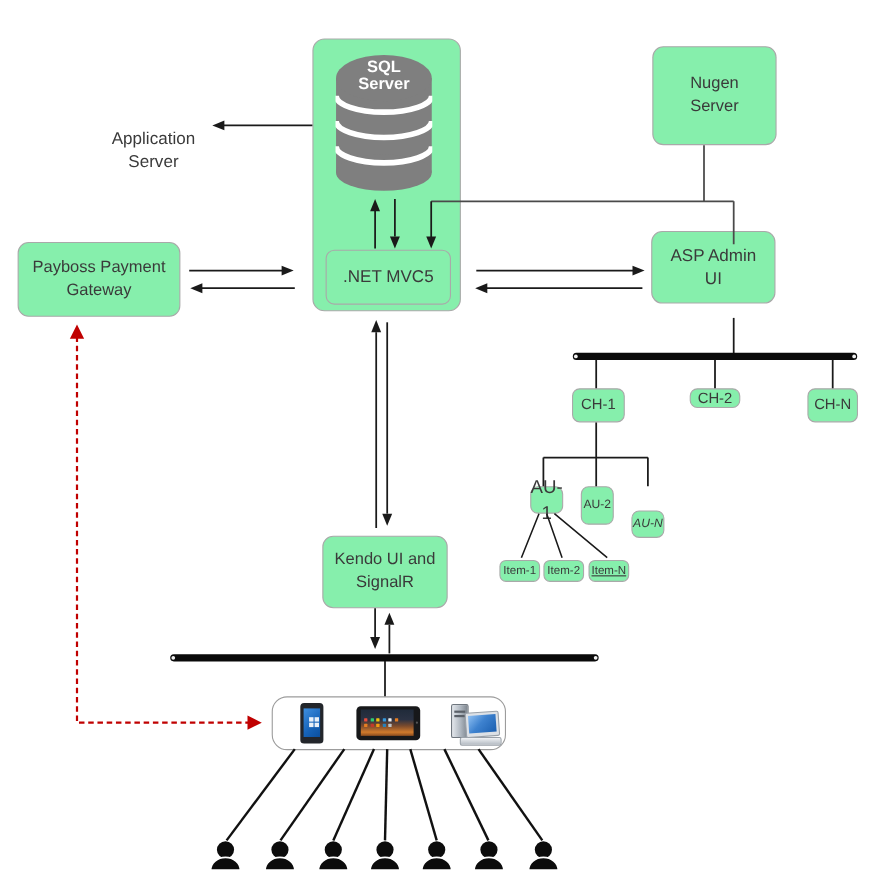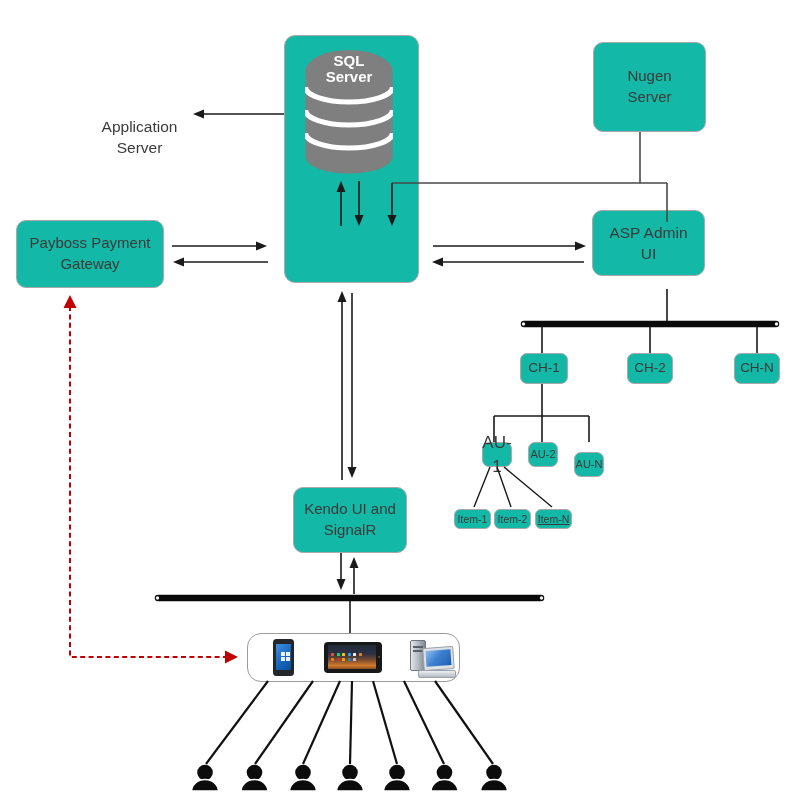--- a/index.html
+++ b/index.html
@@ -2,21 +2,21 @@
 <html style="--connector: #1a1a1a; --node-border: #a9a9a9; --text: #3a3a3a; --database-gray: #7f7f7f; --database-text: #ffffff; --bus-bar: #0a0a0a; --red-accent: #c00000;"><head>
 <meta charset="utf-8">
 <style>
   html,body { margin:0; padding:0; background:#ffffff; }
   .canvas {
     position:relative; width:801px; height:807px; background:#fff;
     font-family:"Liberation Sans", sans-serif; color:var(--text,#3a3a3a);
     overflow:hidden;
   }
   .node {
-    position:absolute; box-sizing:border-box; background:#14b8a6;
+    position:absolute; box-sizing:border-box; background:#86efac;
     border:1.4px solid var(--node-border,#a9a9a9); border-radius:10px;
     display:flex; align-items:center; justify-content:center; text-align:center;
     color:var(--text,#3a3a3a); z-index:1;
   }
   .node .lbl { white-space:pre-line; line-height:1.38; }
   .big { border-radius:11px; }
   .small { border-radius:7px;text-align:center; }
   .tiny { border-radius:6px; }
   .free-label {
     position:absolute; text-align:center; white-space:pre-line;
@@ -101,39 +101,42 @@
 
   
   .mvc-container { left:284px; top:35px; width:135px; height:248px; z-index:0; }
   .n-mvc5   { left:296px; top:227px; width:114px; height:50px; font-size:15.5px; border-radius:8px; }
   .n-nugen  { left:593px; top:42px;  width:113px; height:90px; font-size:15px; }
   .n-payboss{ left:16px;  top:220px; width:148px; height:68px; font-size:15px; }
   .n-asp    { left:592px; top:210px; width:113px; height:66px; font-size:15.5px; }
   .n-kendo  { left:293px; top:487px; width:114px; height:66px; font-size:15px; }
   .lbl-app  { left:72px;  top:93px;  width:135px; font-size:15.5px;margin-top:24px; }
   .n-ch1 { left:520px; top:353px; width:48px; height:31px; font-size:13.5px; }
-  .n-ch2 { left:627px; top:353px; width:46px; height:31px; font-size:13.5px; }
+  .n-ch2 { left:627px; top:353px; width:46px; height:18px; font-size:13.5px; }
   .n-chn { left:734px; top:353px; width:46px; height:31px; font-size:13.5px; }
   .n-au1 { left:482px; top:442px; width:30px; height:25px; font-size:17px; }
-  .n-au2 { left:528px; top:442px; width:30px; height:25px; font-size:11px; }
-  .n-aun { left:574px; top:452px; width:30px; height:25px; font-size:11px; }
+  .n-au2 { left:528px; top:442px; width:30px; height:35px; font-size:11px; }
+  .n-aun { left:574px; top:464px; width:30px; height:25px; font-size:11px;font-style:italic; }
   .n-it1 { left:454px; top:509px; width:37px; height:20px; font-size:10.5px; }
   .n-it2 { left:494px; top:509px; width:37px; height:20px; font-size:10.5px; }
   .n-itn { left:535px; top:509px; width:37px; height:20px; font-size:10.5px;text-decoration:underline; }
 </style>
 </head>
 <body>
 
 <div class="canvas">
 
   <div class="free-label lbl-app">Application
 Server</div>
 
   <div class="node big mvc-container"></div>
 
+  <div class="node n-mvc5">
+    <span class="lbl">.NET MVC5</span>
+  </div>
   <div class="node n-nugen">
     <span class="lbl">Nugen
 Server</span>
   </div>
   <div class="node n-payboss">
     <span class="lbl">Payboss Payment
 Gateway</span>
   </div>
   <div class="node n-asp">
     <span class="lbl">ASP Admin

